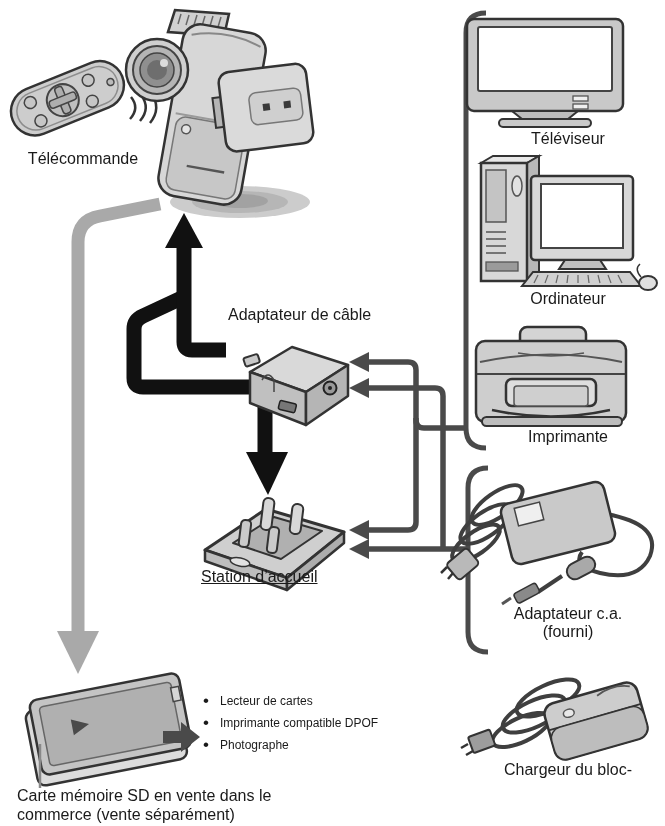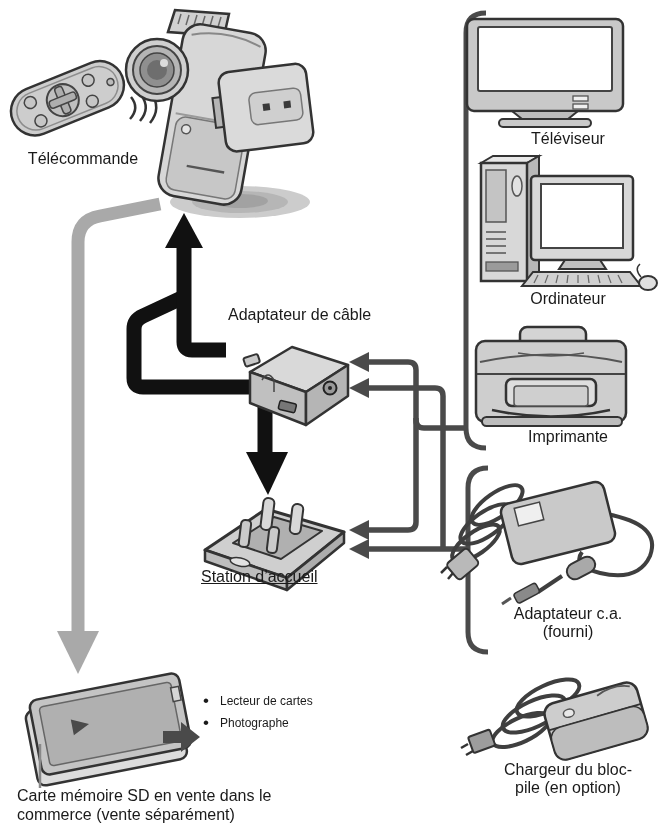--- a/index.html
+++ b/index.html
@@ -233,25 +233,25 @@
 
   <div class="lbl center rightcol" style="top:130px;">Téléviseur</div>
   <div class="lbl center rightcol" style="top:290px;">Ordinateur</div>
   <div class="lbl center rightcol" style="top:428px;">Imprimante</div>
   <div class="lbl center rightcol" style="top:605px;">
     <div>Adaptateur c.a.</div>
     <div>(fourni)</div>
   </div>
   <div class="lbl center rightcol" style="top:761px;">
     <div>Chargeur du bloc-</div>
-    <div>pile (en option)</div>
   </div>
 
   <ul id="dest-list">
     <li>Lecteur de cartes</li>
+    <li>Imprimante compatible DPOF</li>
     <li>Photographe</li>
   </ul>
 
   <div id="sd-caption">
     <div>Carte mémoire SD en vente dans le</div>
     <div>commerce (vente séparément)</div>
   </div>
 
 </div>
 

